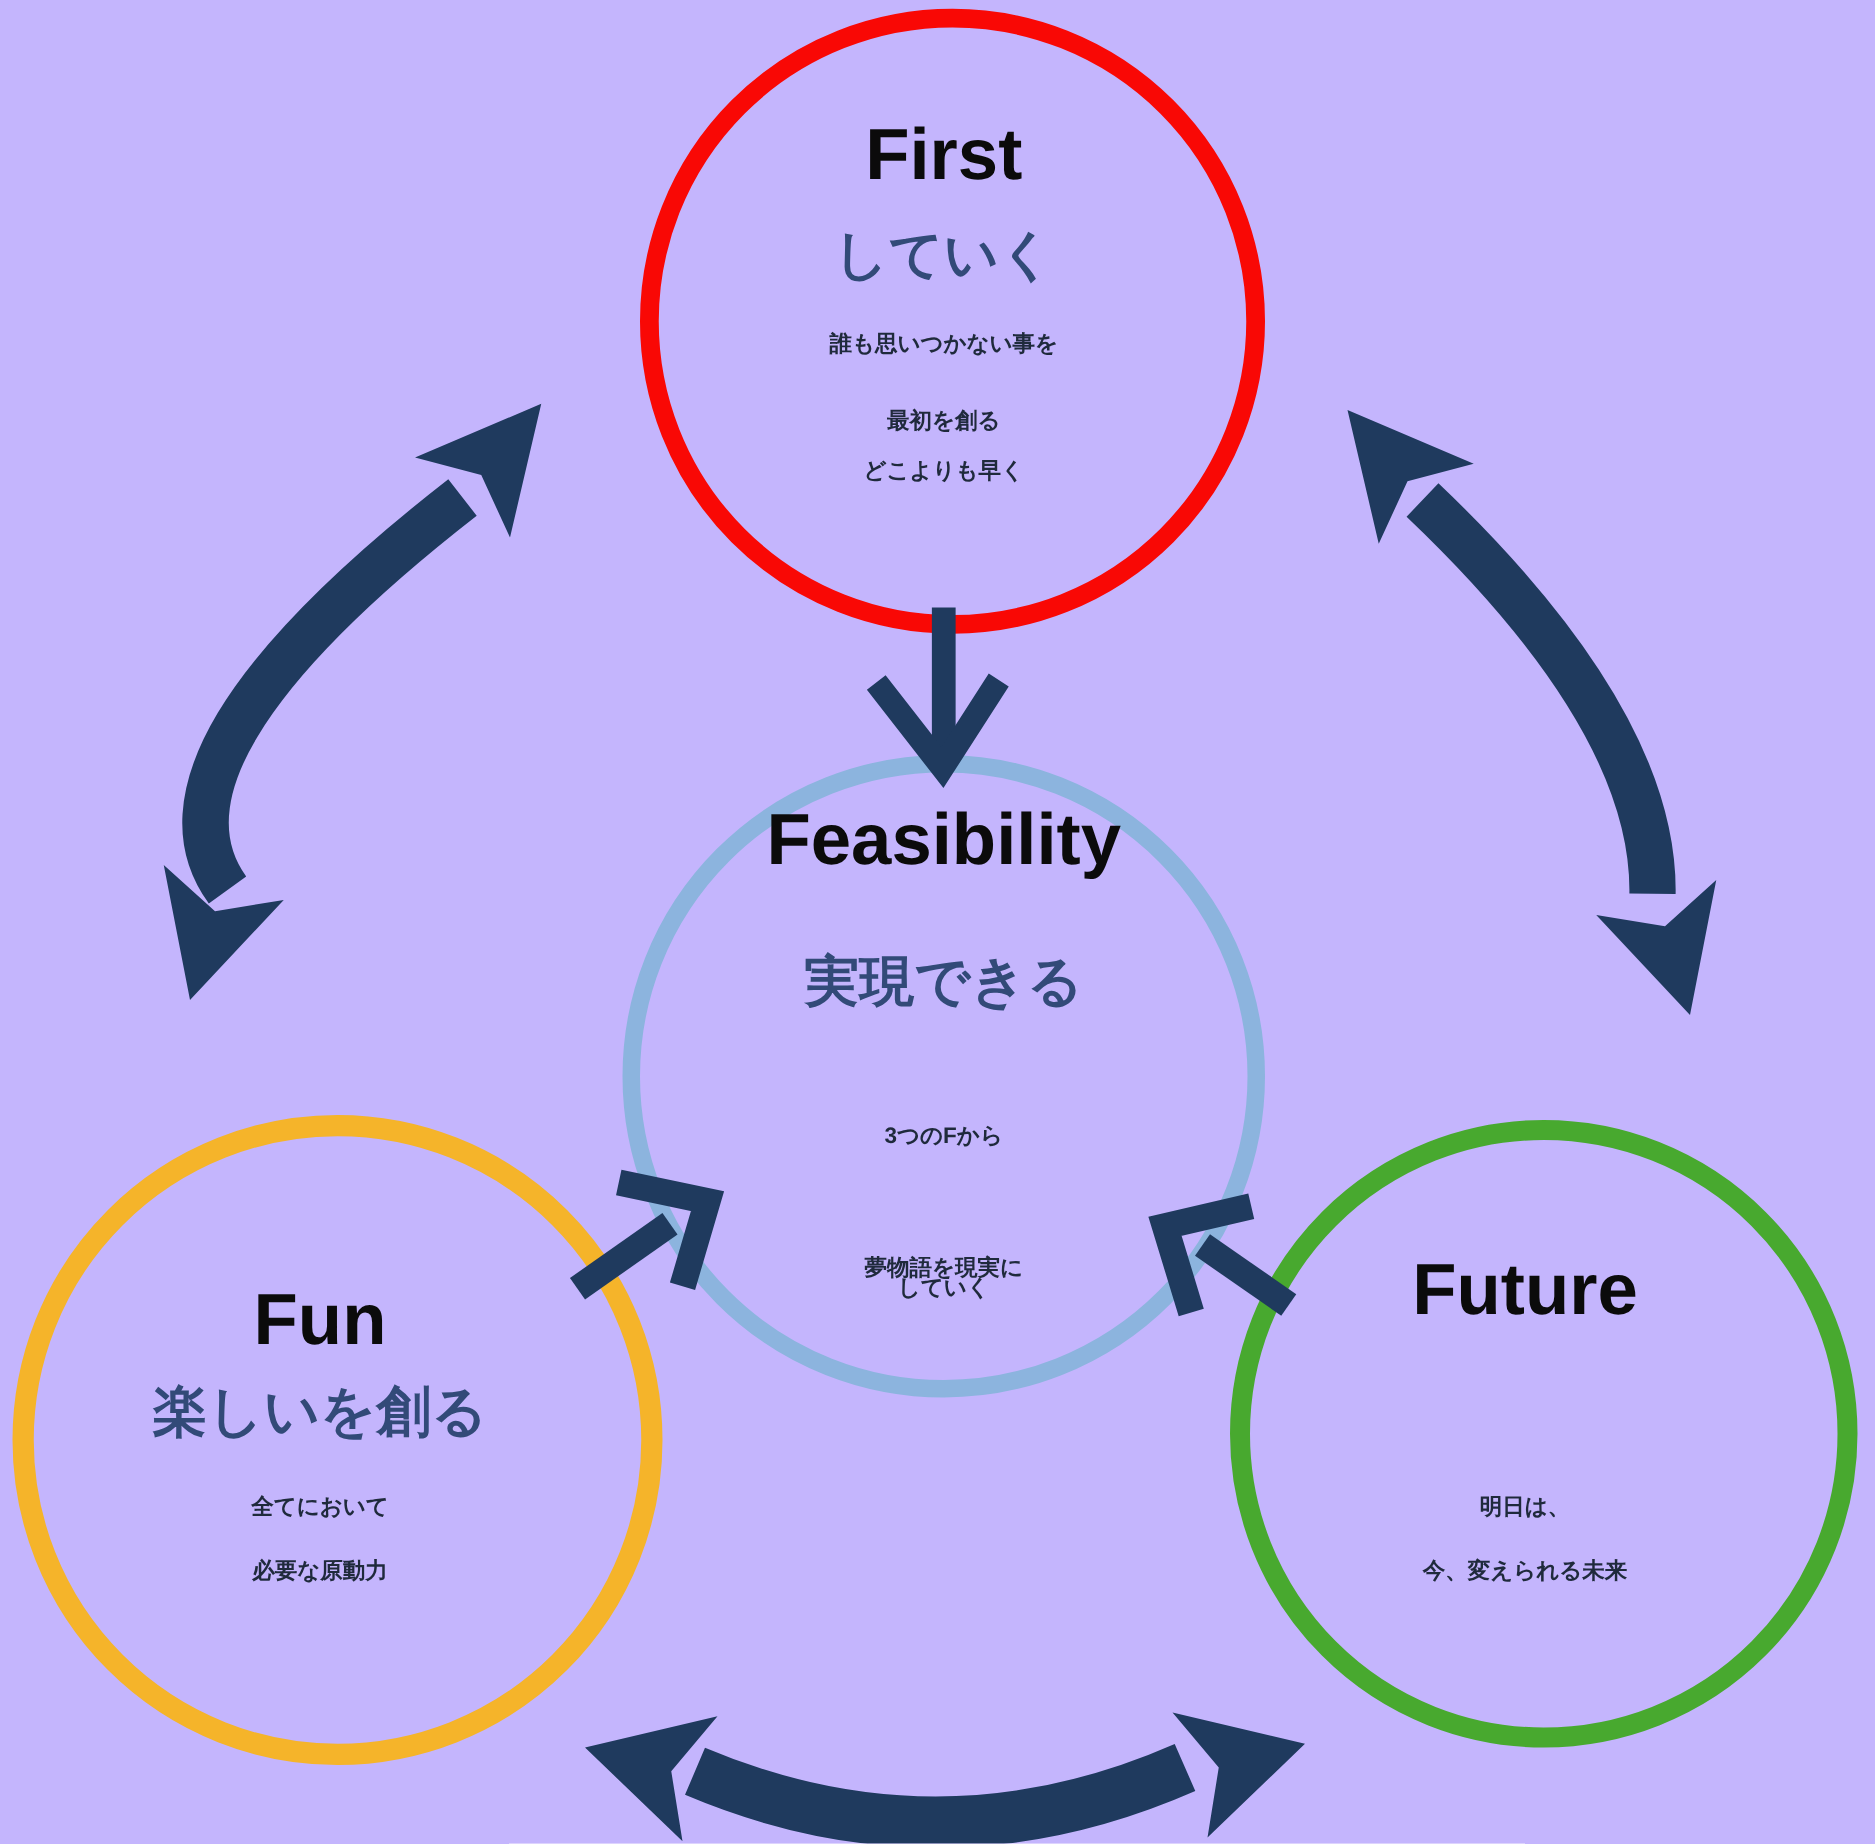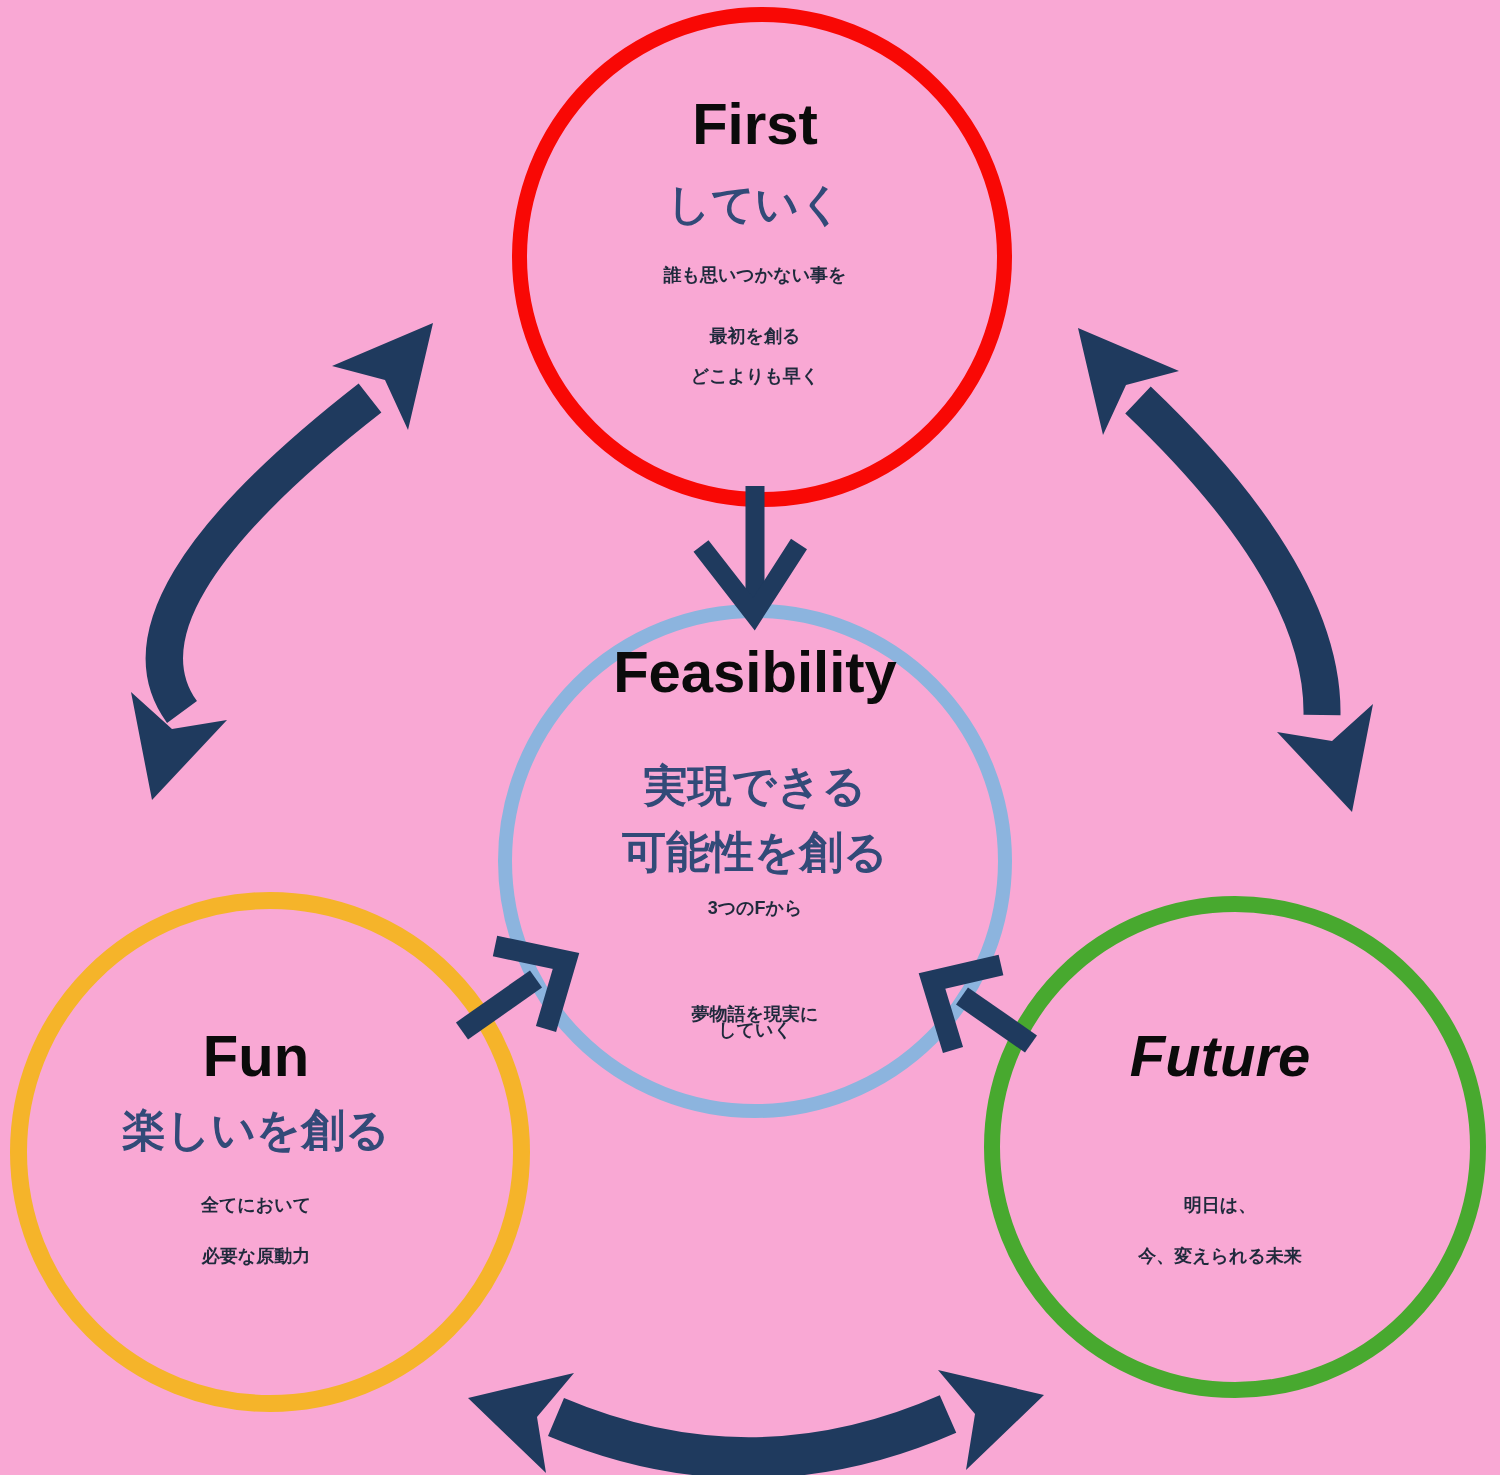--- a/index.html
+++ b/index.html
@@ -1,20 +1,20 @@
 <!DOCTYPE html>
 <html><head>
 <meta charset="utf-8">
 <style>
   html,body{margin:0;padding:0;background:#ffffff;}
   .canvas{
     position:relative;
     width:1500px;height:1475px;
     overflow:hidden;
-    background:#f9a8d4;
+    background:#c4b5fd;
     font-family:"Liberation Sans","DejaVu Sans",sans-serif;
   }
   .circle{
     position:absolute;border-radius:50%;box-sizing:border-box;background:transparent;
   }
   #c-first {left:512px;top:7px;  width:500px;height:500px;border:15px solid #f90805;}
   #c-feas  {left:498px;top:604px;width:514px;height:514px;border:14px solid #8cb4de;}
   #c-fun   {left:10px; top:892px;width:520px;height:520px;border:17px solid #f5b42a;}
   #c-fut   {left:984px;top:896px;width:502px;height:502px;border:16px solid #48a92f;}
 
@@ -42,21 +42,21 @@
 
   
   .g-fun{left:-3px;width:518px;}
   #t-fun-title{top:1024px;}
   #t-fun-sub0{top:1106px;}
   #t-fun-b0{top:1196px;}
   #t-fun-b1{top:1247px;}
 
   
   .g-fut{left:969px;width:502px;}
-  #t-fut-title{top:1024px;font-style:italic;}
+  #t-fut-title{top:1000px;}
   #t-fut-sub0{top:1104px;}
   #t-fut-b0{top:1196px;}
   #t-fut-b1{top:1247px;}
 
   svg.arrows{position:absolute;left:0;top:0;pointer-events:none;}
   .shaft{fill:none;stroke:#1f3a5e;stroke-linecap:butt;}
   .open{fill:none;stroke:#1f3a5e;stroke-linecap:butt;stroke-linejoin:miter;}
   .head{fill:#1f3a5e;stroke:none;}
   .s19{stroke-width:19px;}
   .s21{stroke-width:21px;}
@@ -74,21 +74,20 @@
   <div class="circle" id="c-fut" style="border-color: rgb(72, 169, 47);"></div>
 
   <div class="t title g-first" id="t-first-title">First</div>
   <div class="t sub g-first" id="t-first-sub0">していく</div>
   <div class="t body g-first" id="t-first-b0">誰も思いつかない事を</div>
   <div class="t body g-first" id="t-first-b1">最初を創る</div>
   <div class="t body g-first" id="t-first-b2">どこよりも早く</div>
 
   <div class="t title g-feas" id="t-feas-title">Feasibility</div>
   <div class="t sub g-feas" id="t-feas-sub0">実現できる</div>
-  <div class="t sub g-feas" id="t-feas-sub1">可能性を創る</div>
   <div class="t body g-feas" id="t-feas-b0">3つのFから</div>
   <div class="t body g-feas" id="t-feas-b1">夢物語を現実に</div>
   <div class="t body g-feas" id="t-feas-b2">していく</div>
 
   <div class="t title g-fun" id="t-fun-title">Fun</div>
   <div class="t sub g-fun" id="t-fun-sub0">楽しいを創る</div>
   <div class="t body g-fun" id="t-fun-b0">全てにおいて</div>
   <div class="t body g-fun" id="t-fun-b1">必要な原動力</div>
 
   <div class="t title g-fut" id="t-fut-title">Future</div>

